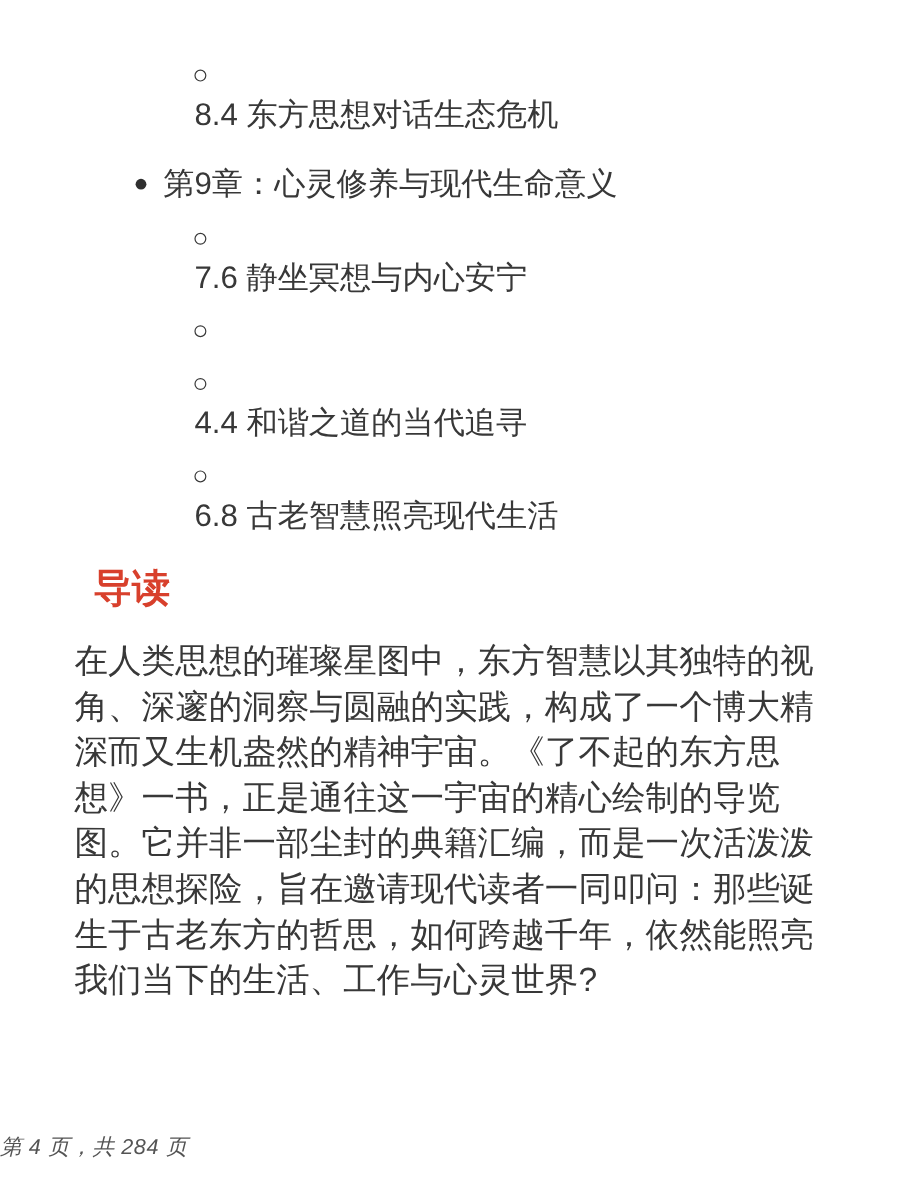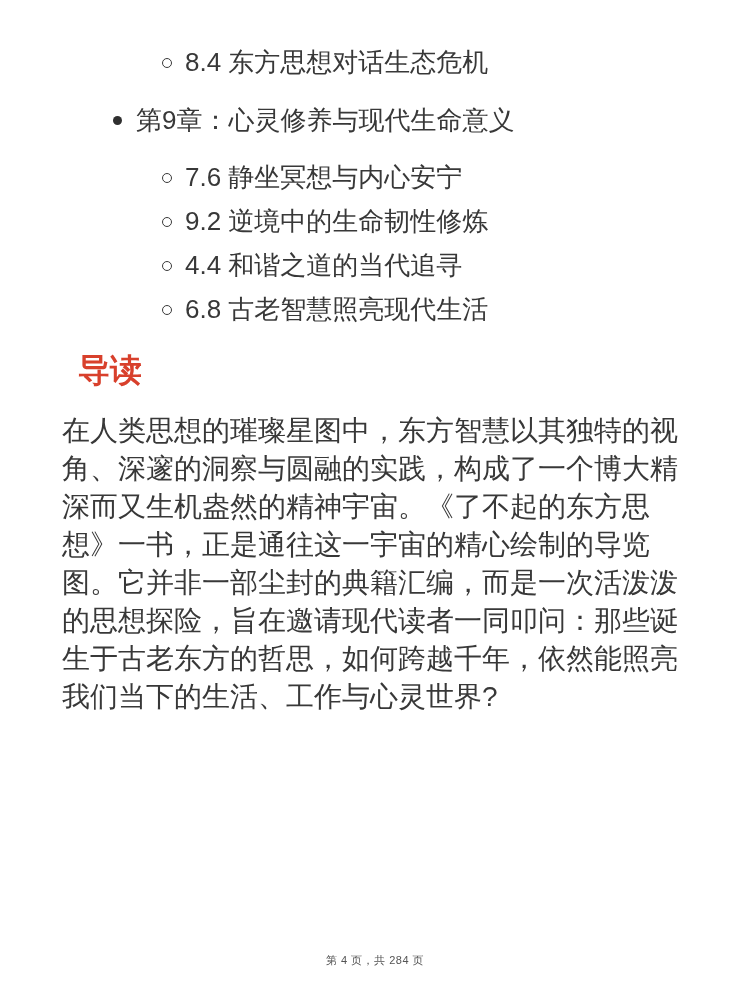--- a/index.html
+++ b/index.html
@@ -26,22 +26,22 @@
     margin: 0;
     padding: 46px 40px 0 0;
   }
   .toc-item {
     display: flex;
     align-items: flex-start;
     font-size: 26px;
     line-height: 33px;
     margin-bottom: 11px;
   }
-  .toc-item.level1 { padding-left: 113px; margin-top: 25px; margin-bottom: 24px; }
-  .toc-item.level2 { padding-left: 162px; }
+  .toc-item.level1 { padding-left: 113px; margin-top: 25px; margin-bottom: 12px; }
+  .toc-item.level2 { padding-left: 162px; flex-direction: column; }
   .bullet-wrap {
     flex: none;
     width: 23px;
     height: 33px;
     display: flex;
     align-items: center;
   }
   .circle-filled {
     width: 9px; height: 9px;
     background: #2f2f2f;
@@ -69,24 +69,24 @@
     line-height: 38px;
     white-space: pre-line;
     color: var(--body-text, #383838);
   }
   .para + .para { margin-top: 24px; }
   
   .page-footer {
     position: absolute;
     left: 0; right: 0;
     bottom: 32px;
-    text-align: center;
-    font-size: 11px;
+    font-size: 18px;
     letter-spacing: 0.5px;
     color: var(--footer-text, #545454);
+    font-style: italic;
   }
 </style>
 </head>
 <body>
 
 <div class="page">
 
   <ul class="toc">
     <li class="toc-item level2">
       <span class="bullet-wrap">
@@ -103,21 +103,20 @@
     <li class="toc-item level2">
       <span class="bullet-wrap">
           <span class="circle-hollow"></span>
         </span>
       <span class="toc-text">7.6 静坐冥想与内心安宁</span>
     </li>
     <li class="toc-item level2">
       <span class="bullet-wrap">
           <span class="circle-hollow"></span>
         </span>
-      <span class="toc-text">9.2 逆境中的生命韧性修炼</span>
     </li>
     <li class="toc-item level2">
       <span class="bullet-wrap">
           <span class="circle-hollow"></span>
         </span>
       <span class="toc-text">4.4 和谐之道的当代追寻</span>
     </li>
     <li class="toc-item level2">
       <span class="bullet-wrap">
           <span class="circle-hollow"></span>

